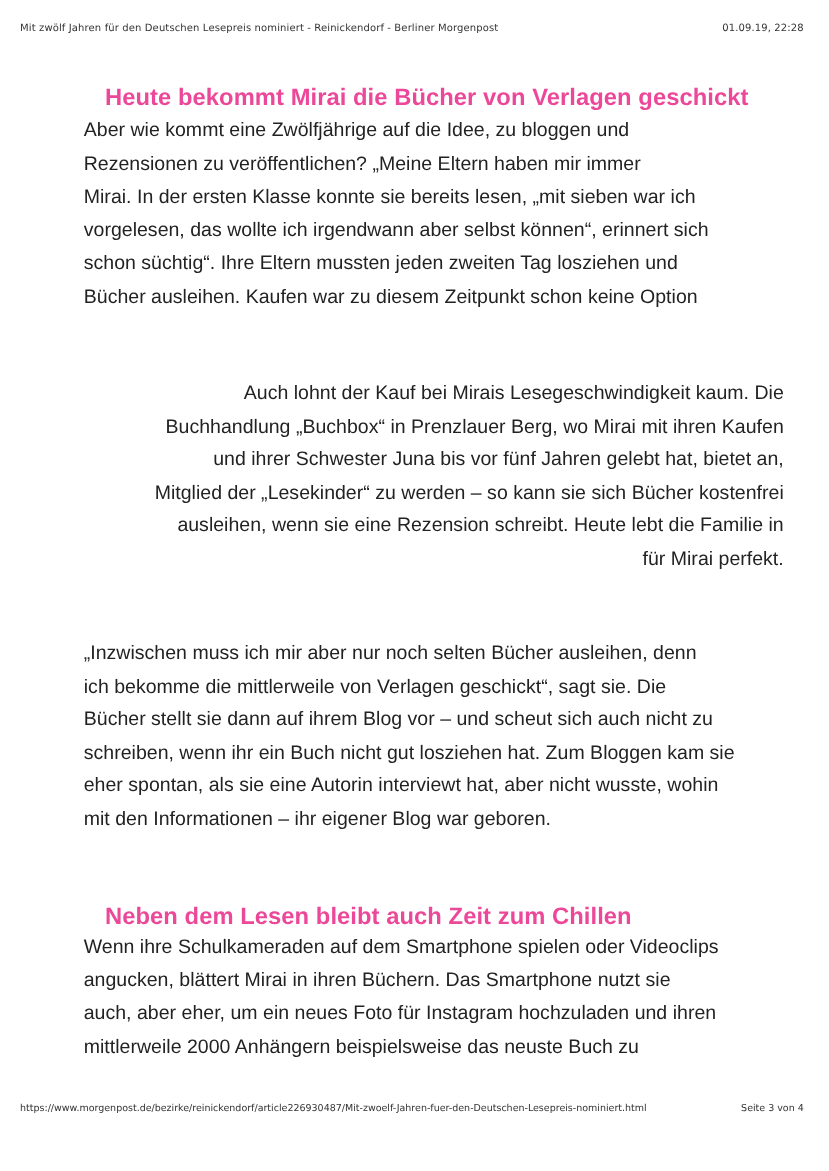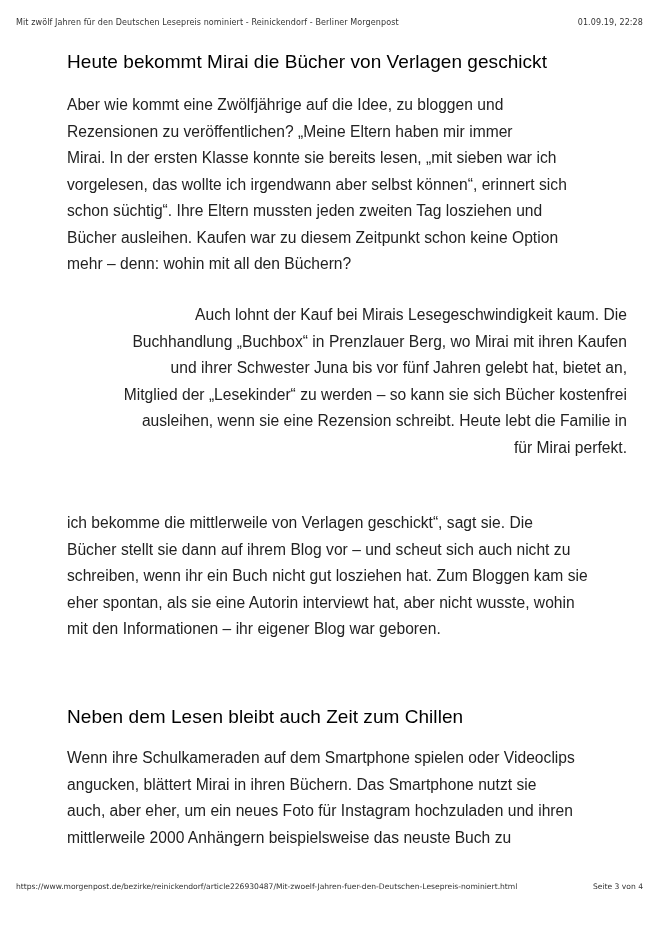--- a/index.html
+++ b/index.html
@@ -41,24 +41,24 @@
       font-size: 7.6px;
       color: #333333;
       font-family: "DejaVu Sans", sans-serif;
     }
     .article {
       position: absolute;
       left: 67px;
       width: 560px;
     }
     h2 {
-      margin: 0;
+      margin: 17px;
       font-size: 19px;
-      font-weight: normal;
-      color: #000000;
+      font-weight: bold;
+      color: #ec4899;
       line-height: 24px;
       letter-spacing: 0.05px;
     }
     p {
       margin: 0;
       font-size: 15.6px;
       line-height: 26.5px;
       color: #222222;
       letter-spacing: 0.02px;
     }
@@ -83,33 +83,33 @@
 
 <h2 class="article" id="h-1">Heute bekommt Mirai die Bücher von Verlagen geschickt</h2>
 
 <p class="article" id="p-1">
   <span class="line">Aber wie kommt eine Zwölfjährige auf die Idee, zu bloggen und</span>
   <span class="line">Rezensionen zu veröffentlichen? „Meine Eltern haben mir immer</span>
   <span class="line">Mirai. In der ersten Klasse konnte sie bereits lesen, „mit sieben war ich</span>
   <span class="line">vorgelesen, das wollte ich irgendwann aber selbst können“, erinnert sich</span>
   <span class="line">schon süchtig“. Ihre Eltern mussten jeden zweiten Tag losziehen und</span>
   <span class="line">Bücher ausleihen. Kaufen war zu diesem Zeitpunkt schon keine Option</span>
-  <span class="line">mehr – denn: wohin mit all den Büchern?</span>
 </p>
 
 <p class="article" id="p-2">
   <span class="line">Auch lohnt der Kauf bei Mirais Lesegeschwindigkeit kaum. Die</span>
   <span class="line">Buchhandlung „Buchbox“ in Prenzlauer Berg, wo Mirai mit ihren Kaufen</span>
   <span class="line">und ihrer Schwester Juna bis vor fünf Jahren gelebt hat, bietet an,</span>
   <span class="line">Mitglied der „Lesekinder“ zu werden – so kann sie sich Bücher kostenfrei</span>
   <span class="line">ausleihen, wenn sie eine Rezension schreibt. Heute lebt die Familie in</span>
   <span class="line">für Mirai perfekt.</span>
 </p>
 
 <p class="article" id="p-3">
+  <span class="line">„Inzwischen muss ich mir aber nur noch selten Bücher ausleihen, denn</span>
   <span class="line">ich bekomme die mittlerweile von Verlagen geschickt“, sagt sie. Die</span>
   <span class="line">Bücher stellt sie dann auf ihrem Blog vor – und scheut sich auch nicht zu</span>
   <span class="line">schreiben, wenn ihr ein Buch nicht gut losziehen hat. Zum Bloggen kam sie</span>
   <span class="line">eher spontan, als sie eine Autorin interviewt hat, aber nicht wusste, wohin</span>
   <span class="line">mit den Informationen – ihr eigener Blog war geboren.</span>
 </p>
 
 <h2 class="article" id="h-2">Neben dem Lesen bleibt auch Zeit zum Chillen</h2>
 
 <p class="article" id="p-4">

